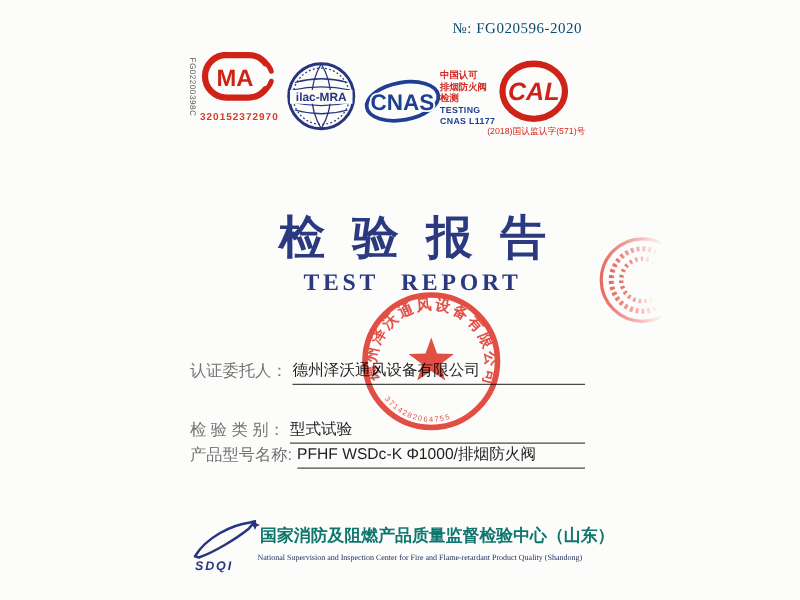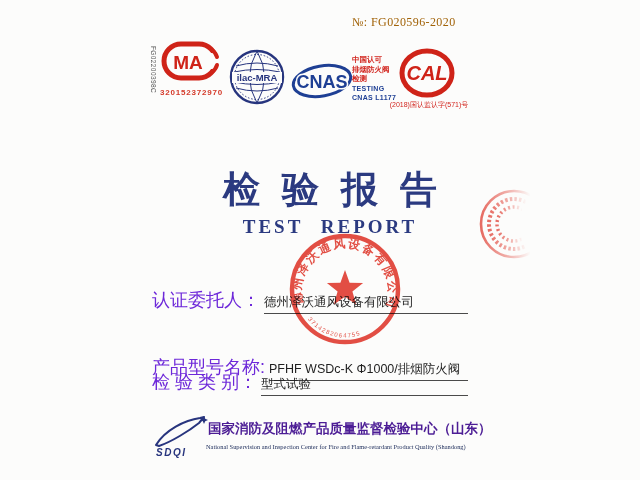--- a/index.html
+++ b/index.html
@@ -2,48 +2,48 @@
 <html><head>
 <meta charset="utf-8">
 <style>
   html,body{margin:0;padding:0;}
   body{
     width:640px;height:480px;background:#fcfcfb;overflow:hidden;position:relative;
     font-family:"Liberation Sans",sans-serif;color:#2e2e2e;
   }
   .abs{position:absolute;}
   
-  .serial{left:352px;top:15px;font-family:"Liberation Serif",serif;font-size:12px;color:#a16207;letter-spacing:.4px;}
+  .serial{left:362px;top:15px;font-family:"Liberation Serif",serif;font-size:12px;color:#0c4a6e;letter-spacing:.4px;}
   
   .vcode{left:150px;top:46px;height:60px;writing-mode:vertical-rl;text-orientation:sideways;
     font-size:6.5px;letter-spacing:.4px;color:#575757;font-family:"Liberation Sans",sans-serif;}
   
   .cma{left:160px;top:40px;width:62px;text-align:center;}
   .cma-num{margin-top:2px;font-size:8px;font-weight:bold;color:#d43a2a;letter-spacing:.8px;white-space:nowrap;}
   
   .cnas-text{left:352px;top:55px;line-height:9.5px;}
   .cnas-text .cn{font-size:7.5px;font-weight:bold;color:#d2261f;}
   .cnas-text .en{font-size:7px;font-weight:bold;color:#1e3f94;letter-spacing:.3px;}
   
   .cal-line{left:383px;top:100px;width:92px;text-align:center;font-size:7px;color:#d2261f;white-space:nowrap;}
   
   .title-cn{left:10px;top:165px;width:640px;text-align:center;font-size:37px;font-weight:bold;
     color:#2b3a80;letter-spacing:22px;padding-left:22px;box-sizing:border-box;}
   .title-en{left:10px;top:216px;width:640px;text-align:center;font-family:"Liberation Serif",serif;
     font-size:19px;font-weight:bold;color:#2b3a80;letter-spacing:3px;word-spacing:10px;}
   
   .row{position:absolute;left:152px;width:316px;display:flex;align-items:flex-end;}
-  .row .lbl{flex:none;font-size:18px;color:#6d28d9;padding-bottom:2px;padding-right:4px;white-space:nowrap;}
+  .row .lbl{flex:none;font-size:13px;color:#737373;padding-bottom:2px;padding-right:4px;white-space:nowrap;}
   .row .val{flex:1;border-bottom:1px solid #4a4a4a;font-size:12.5px;color:#1f1f1f;padding-bottom:2px;white-space:nowrap;}
-  .r1{top:288px;} .r2{top:319px;margin-top:36px;} .r3{top:370px;}
+  .r1{top:288px;} .r2{top:319px;margin-top:36px;} .r3{top:335px;}
   
   .seal{left:286px;top:230px;mix-blend-mode:multiply;opacity:.9;}
   .edge-seal{left:470px;top:184px;mix-blend-mode:multiply;}
   
-  .footer-cn{left:208px;top:420px;font-size:13.5px;font-weight:bold;color:#4c1d95;white-space:nowrap;}
+  .footer-cn{left:208px;top:420px;font-size:13.5px;font-weight:bold;color:#0f766e;white-space:nowrap;}
   .footer-en{left:206px;top:443px;font-size:6.4px;font-family:"Liberation Serif",serif;color:#22315e;white-space:nowrap;}
   .sdqi{left:153px;top:416px;}
 </style>
 </head>
 <body>
 
 <div style="position:absolute;inset:0;">
 
   <div class="abs serial">
     <span>№:</span>

